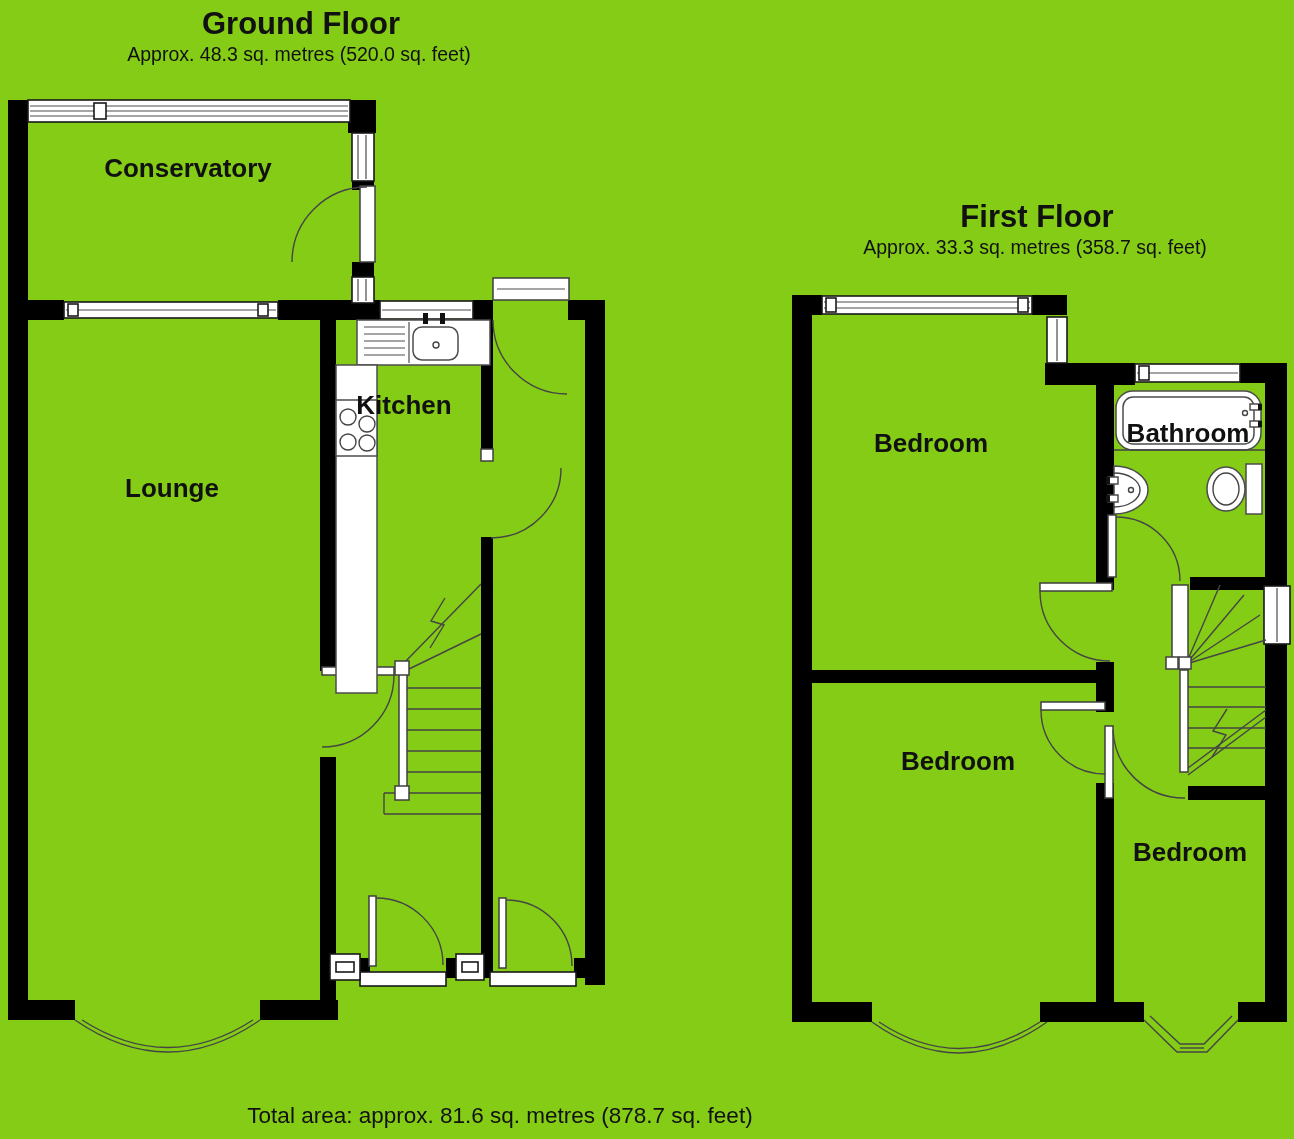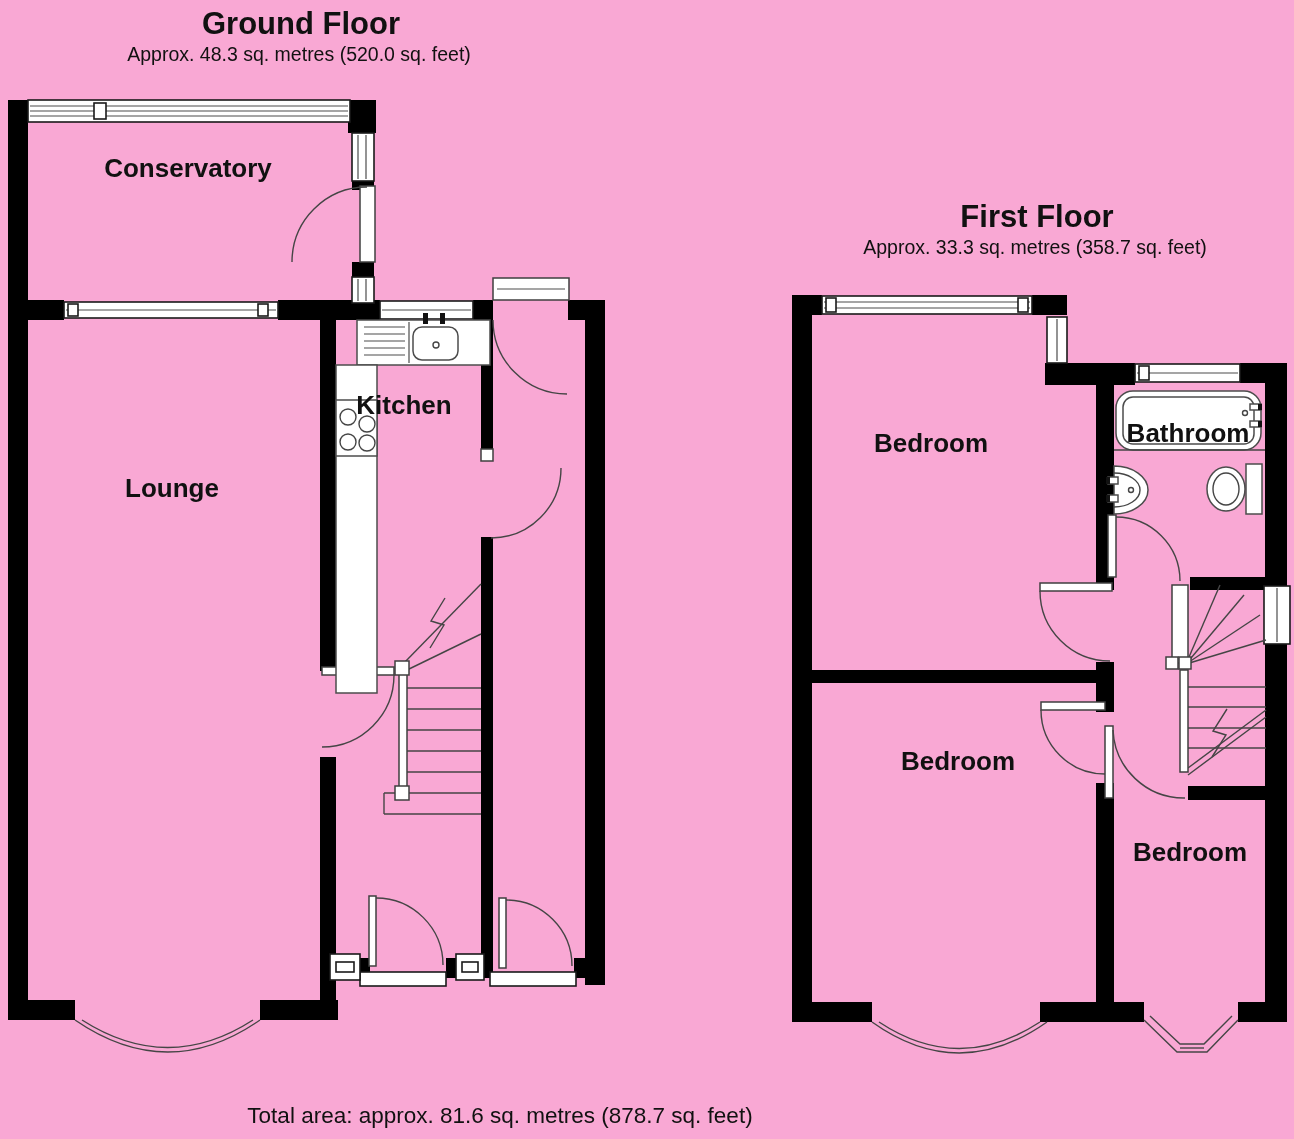--- a/index.html
+++ b/index.html
@@ -1,16 +1,16 @@
 <!DOCTYPE html>
 <html><head>
 <meta charset="utf-8">
 <style>
   html,body{margin:0;padding:0;background:#ffffff;}
-  .page{width:1294px;height:1139px;position:relative;background:#f9a8d4;overflow:hidden;
+  .page{width:1294px;height:1139px;position:relative;background:#84cc16;overflow:hidden;
         font-family:"Liberation Sans", sans-serif;}
   svg{display:block;}
   .wall{fill:#000000;stroke:none;}
   .win{fill:#ffffff;stroke:#1a1a1a;stroke-width:1.6;}
   .winline{fill:none;stroke:#4c4c4c;stroke-width:1.2;}
   .thin{fill:none;stroke:#454545;stroke-width:1.4;}
   .fix{fill:#ffffff;stroke:#4c4c4c;stroke-width:1.5;}
   .fixdark{fill:#111111;stroke:none;}
   .leaf{fill:#ffffff;stroke:#3f3f3f;stroke-width:1.5;}
   .title{font-weight:bold;font-size:31px;fill:#111;text-anchor:middle;}

